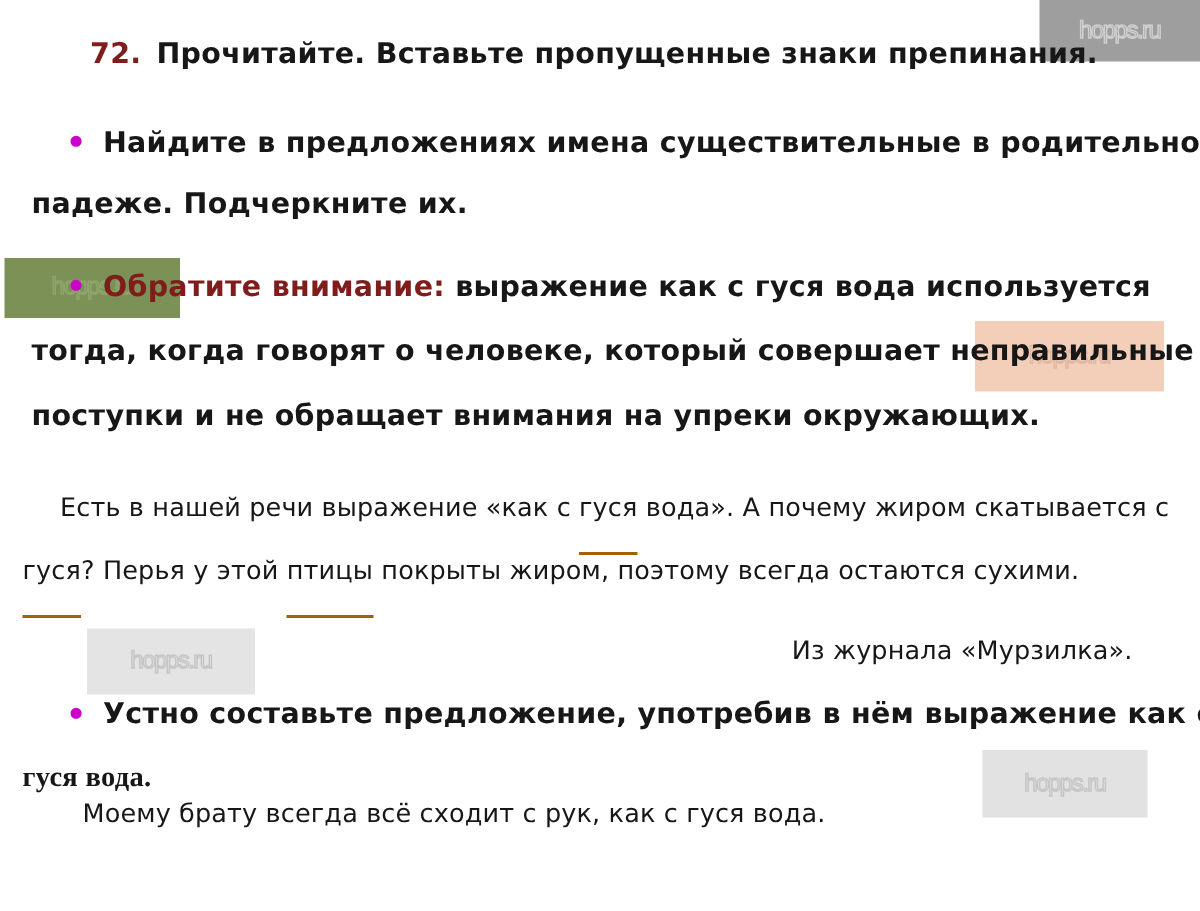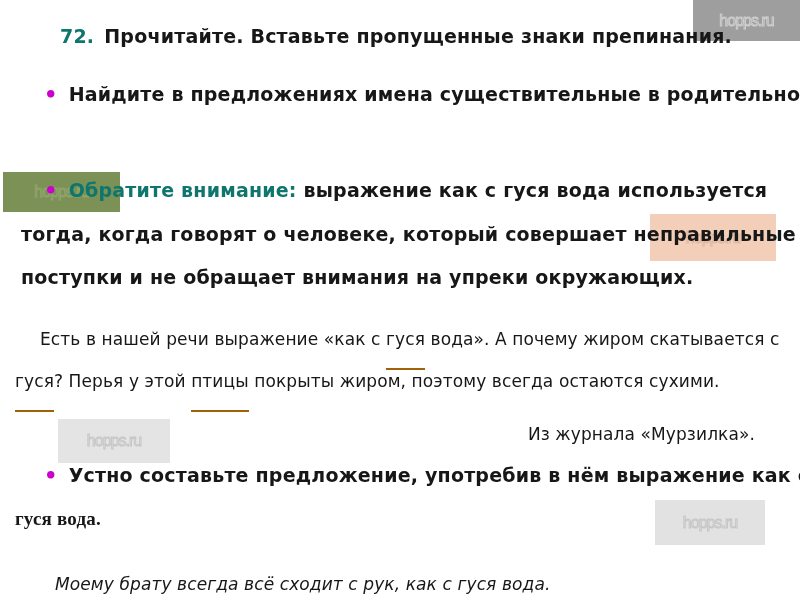--- a/index.html
+++ b/index.html
@@ -17,21 +17,21 @@
   
   .line {
     position: absolute;
     white-space: nowrap;
     z-index: 2;
     font-size: 19px;
     font-weight: 700;
     letter-spacing: 0.2px;
   }
   .reg { font-weight: 400; font-size: 17px; letter-spacing: 0.1px; }
-  .magenta { color: #0f766e; text-align: center; }
+  .magenta { color: #7f1d1d; text-align: center; }
   .bullet {
     color: #cc00cc;
     font-weight: 700;
     margin-right: 11px;
     font-size: 21px;
     vertical-align: -1px;
   }
   .num { margin-right: 10px; }
   .u-green {
     border-bottom: 2px solid #a16207;
@@ -43,21 +43,21 @@
   .l-t1a    { top: 83px;  left: 44px; }
   .l-t1b    { top: 125px; left: 21px; }
   .l-t2a    { top: 179px; left: 44px; }
   .l-t2b    { top: 223px; left: 21px; text-align: center; }
   .l-t2c    { top: 266px; left: 21px; }
   .l-p1     { top: 329px; left: 40px; }
   .l-p2     { top: 371px; left: 15px; }
   .l-attr   { top: 424px; right: 45px; }
   .l-t3a    { top: 464px; left: 44px; }
   .l-t3b    { top: 508px; left: 15px; font-family: Liberation Serif, serif; }
-  .l-ans    { top: 574px; left: 55px; font-style: italic; }
+  .l-ans    { top: 533px; left: 55px; }
 
   
   .wm {
     position: absolute;
     z-index: 1;
     display: flex;
     align-items: center;
     justify-content: center;
     font-family: "Liberation Sans", sans-serif;
     font-size: 16px;
@@ -112,20 +112,23 @@
     <span>hopps.ru</span>
   </div>
 
   <div class="line l-title">
     <span class="magenta num">72.</span><span>Прочитайте. Вставьте пропущенные знаки препинания.</span>
   </div>
 
   <div class="line l-t1a">
     <span class="bullet">•</span><span>Найдите в предложениях имена существительные в родительном</span>
   </div>
+  <div class="line l-t1b">
+    <span>падеже. Подчеркните их.</span>
+  </div>
 
   <div class="line l-t2a">
     <span class="bullet">•</span><span class="magenta">Обратите внимание:</span><span> выражение как с гуся вода используется</span>
   </div>
   <div class="line l-t2b">
     <span>тогда, когда говорят о человеке, который совершает неправильные</span>
   </div>
   <div class="line l-t2c">
     <span>поступки и не обращает внимания на упреки окружающих.</span>
   </div>

